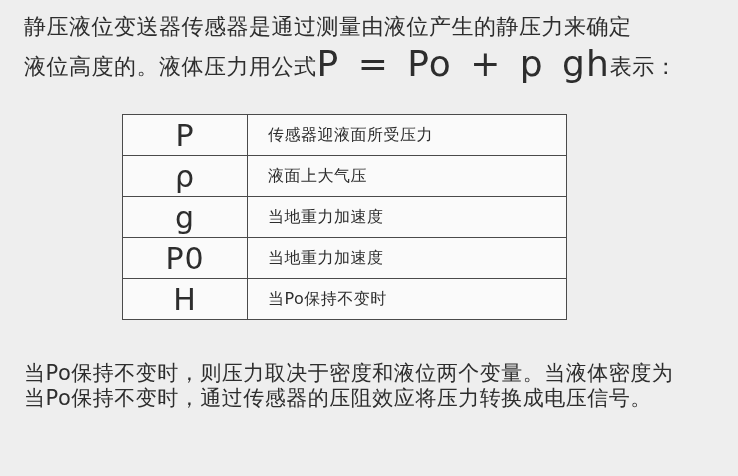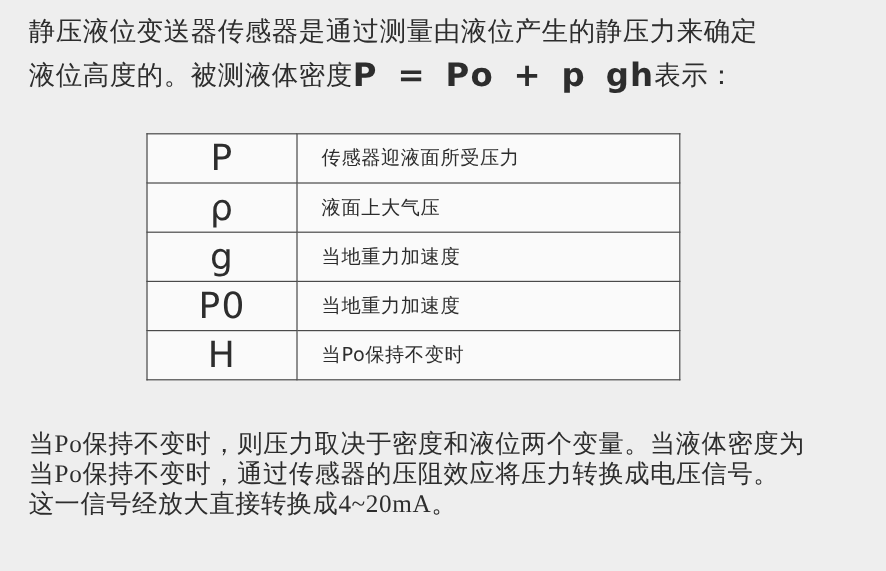--- a/index.html
+++ b/index.html
@@ -21,23 +21,23 @@
   
   .intro {
     padding: 8px 10px 0 24px;
     font-size: 22px;
     line-height: 37px;
     font-weight: 500;
     letter-spacing: 0.5px;
   }
   .intro-line { white-space: nowrap; }
   .formula {
-    font-size: 27px;
+    font-size: 36px;
     line-height: 37px;
-    font-weight: 700;
+    font-weight: 400;
     letter-spacing: 1px;
     word-spacing: 6px;
     vertical-align: -2px;
     white-space: pre;
   }
   
   .legend-table {
     border-collapse: collapse;
     margin: 29px 0 0 122px;
     table-layout: fixed;
@@ -62,35 +62,34 @@
     font-weight: 500;
     letter-spacing: 0.5px;
   }
   
   .footer {
     margin: 41px 10px 0 24px;
     font-size: 21px;
     line-height: 25px;
     font-weight: 500;
     letter-spacing: 0.5px;
-    font-family: Liberation Serif, serif;
   }
   .footer-line { white-space: nowrap; }
 </style>
 </head>
 <body>
 
 <div class="page">
 
   <div class="intro">
     <div class="intro-line">
       <span>静压液位变送器传感器是通过测量由液位产生的静压力来确定</span>
     </div>
     <div class="intro-line">
-      <span>液位高度的。被测液体密度</span><span class="formula">P = Po + p gh</span><span>表示：</span>
+      <span>液位高度的。液体压力用公式</span><span class="formula">P = Po + p gh</span><span>表示：</span>
     </div>
   </div>
 
   <table class="legend-table">
     <tbody>
       <tr>
         <td class="symbol-cell">P</td>
         <td class="desc-cell">传感器迎液面所受压力</td>
       </tr>
       <tr>
@@ -108,16 +107,15 @@
       <tr>
         <td class="symbol-cell">H</td>
         <td class="desc-cell">当Po保持不变时</td>
       </tr>
     </tbody>
   </table>
 
   <div class="footer">
     <div class="footer-line">当Po保持不变时，则压力取决于密度和液位两个变量。当液体密度为</div>
     <div class="footer-line">当Po保持不变时，通过传感器的压阻效应将压力转换成电压信号。</div>
-    <div class="footer-line">这一信号经放大直接转换成4~20mA。</div>
   </div>
 
 </div>
 
 </body></html>

